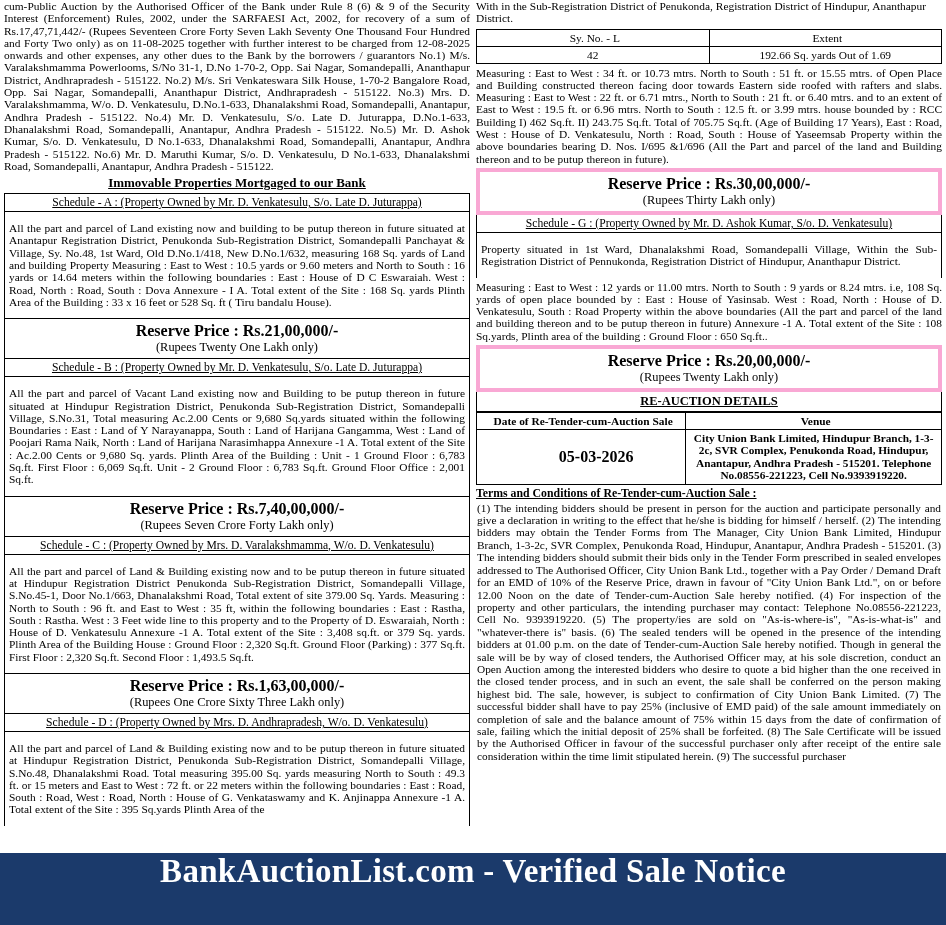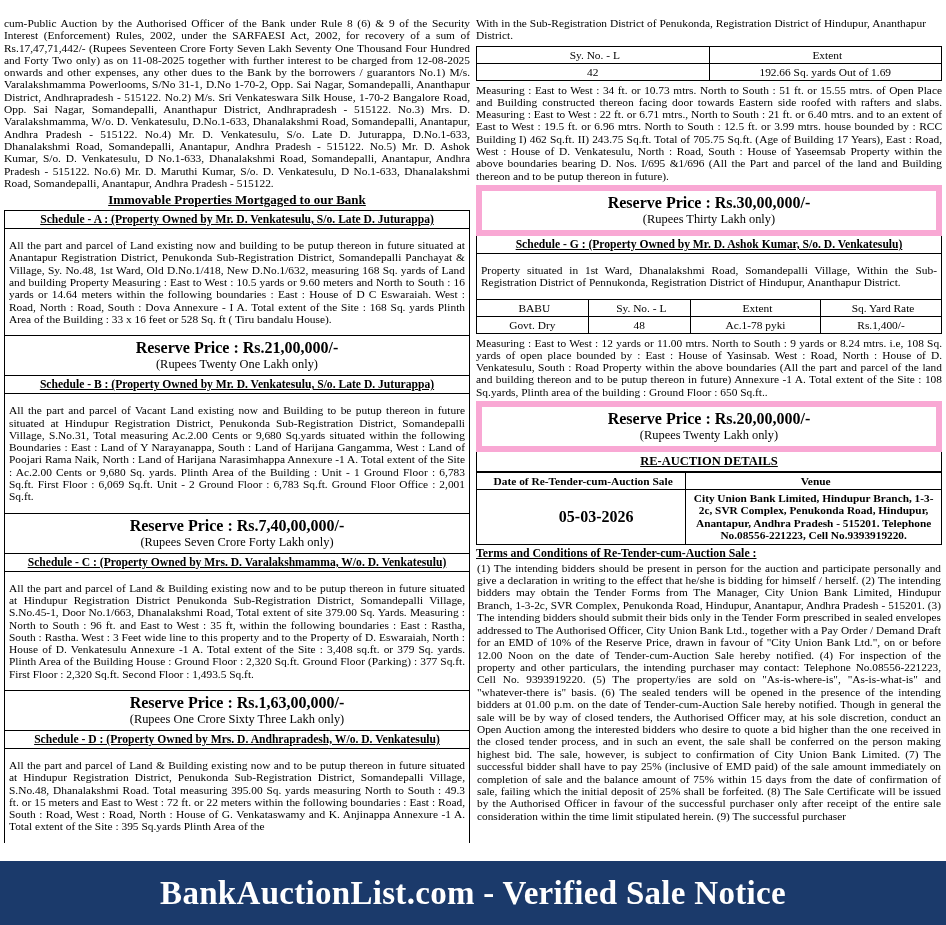--- a/index.html
+++ b/index.html
@@ -1,35 +1,35 @@
 <!DOCTYPE html>
 <html><head>
 <meta charset="utf-8">
 <style>
   html,body{margin:0;padding:0;background:#fff;}
   body{width:946px;height:925px;font-family:"Liberation Serif",serif;color:#000;position:relative;overflow:hidden;}
   .page{position:absolute;left:0;top:0;width:946px;height:925px;}
-  .col{position:absolute;top:17px;box-sizing:border-box;}
+  .col{position:absolute;top:0;box-sizing:border-box;}
   .left{left:4px;width:466px;}
   .right{left:476px;width:466px;}
   p,div{box-sizing:border-box;}
   .just{text-align:justify;font-size:11.4px;line-height:12.3px;}
   .ctr{text-align:center;}
   .b{font-weight:bold;}
   .u{text-decoration:underline;}
-  .box{border:6px solid #f9a8d4;}
-  .schedhdr{border:1px solid #000;border-bottom:none;padding:2px 4px;font-weight:bold;font-size:11.6px;text-align:center;}
+  .box{border:4px solid #f9a8d4;}
+  .schedhdr{border:1px solid #000;border-bottom:none;padding:2px 4px;font-weight:normal;font-size:11.6px;text-align:center;}
   .schedbody{border:1px solid #000;padding:10px 4px;font-size:11.4px;line-height:12.3px;text-align:justify;}
   .price{border:1px solid #000;border-top:none;padding:3px 4px;text-align:center;}
   .price .p1{font-weight:bold;font-size:16px;}
   .price .p2{font-size:12.4px;}
   table{border-collapse:collapse;width:100%;font-size:11.4px;}
   table td,table th{border:1px solid #000;padding:2px 4px;text-align:center;font-weight:normal;}
   .tblhdr td{font-weight:normal;padding-left:8px;}
-  .banner{position:absolute;left:0;bottom:0;width:946px;height:64px;background:#1b3a6b;color:#fff;display:flex;align-items:center;justify-content:center;font-family:"Liberation Serif",serif;font-weight:bold;font-size:33px;letter-spacing:.3px;}
+  .banner{position:absolute;left:0;bottom:0;width:946px;height:72px;background:#1b3a6b;color:#fff;display:flex;justify-content:center;font-family:"Liberation Serif",serif;font-weight:bold;font-size:33px;letter-spacing:.3px;}
   .reauc{border:1px solid #000;border-top:none;text-align:center;font-weight:bold;font-size:12.5px;padding:2px;text-decoration:underline;}
   .venuetbl td{vertical-align:middle;}
   .venuetbl .datecell{font-weight:bold;font-size:16px;padding-left:34px;}
   .terms{font-size:11.3px;line-height:12.4px;text-align:justify;border:0;padding:0 1px;}
   .termshdr{font-weight:bold;text-decoration:underline;font-size:11.8px;margin-top:1px;}
   .nb{border-top:none;}
 </style>
 </head>
 <body>
 
@@ -86,36 +86,20 @@
     <p class="just" style="margin:3px 0 3px 0;">Measuring : East to West : 34 ft. or 10.73 mtrs. North to South : 51 ft. or 15.55 mtrs. of Open Place and Building constructed thereon facing door towards Eastern side roofed with rafters and slabs. Measuring : East to West : 22 ft. or 6.71 mtrs., North to South : 21 ft. or 6.40 mtrs. and to an extent of East to West : 19.5 ft. or 6.96 mtrs. North to South : 12.5 ft. or 3.99 mtrs. house bounded by : RCC Building I) 462 Sq.ft. II) 243.75 Sq.ft. Total of 705.75 Sq.ft. (Age of Building 17 Years), East : Road, West : House of D. Venkatesulu, North : Road, South : House of Yaseemsab Property within the above boundaries bearing D. Nos. I/695 &amp;1/696 (All the Part and parcel of the land and Building thereon and to be putup thereon in future).</p>
 
     <div class="box" style="text-align:center;padding:3px 4px;">
       <div class="p1 b" style="font-size:16px;">Reserve Price : Rs.30,00,000/-</div>
       <div class="p2" style="font-size:12.4px;">(Rupees Thirty Lakh only)</div>
     </div>
 
     <div class="schedhdr u nb">Schedule - G : (Property Owned by Mr. D. Ashok Kumar, S/o. D. Venkatesulu)</div>
     <div class="schedbody" style="border-bottom:none;">Property situated in 1st Ward, Dhanalakshmi Road, Somandepalli Village, Within the Sub-Registration District of Pennukonda, Registration District of Hindupur, Ananthapur District.</div>
 
-    <table>
-      <tbody>
-          <tr class="tblhdr">
-        <td style="width:24%">BABU</td>
-        <td style="width:22%">Sy. No. - L</td>
-        <td style="width:28%">Extent</td>
-        <td>Sq. Yard Rate</td>
-      </tr>
-      <tr>
-        <td>Govt. Dry</td>
-        <td>48</td>
-        <td>Ac.1-78 pyki</td>
-        <td>Rs.1,400/-</td>
-      </tr>
-    </tbody>
-      </table>
 
     <p class="just" style="margin:3px 0 3px 0;">Measuring : East to West : 12 yards or 11.00 mtrs. North to South : 9 yards or 8.24 mtrs. i.e, 108 Sq. yards of open place bounded by : East : House of Yasinsab. West : Road, North : House of D. Venkatesulu, South : Road Property within the above boundaries (All the part and parcel of the land and building thereon and to be putup thereon in future) Annexure -1 A. Total extent of the Site : 108 Sq.yards, Plinth area of the building : Ground Floor : 650 Sq.ft..</p>
 
     <div class="box" style="text-align:center;padding:3px 4px;">
       <div class="p1 b" style="font-size:16px;">Reserve Price : Rs.20,00,000/-</div>
       <div class="p2" style="font-size:12.4px;">(Rupees Twenty Lakh only)</div>
     </div>
 
     <div class="reauc">RE-AUCTION DETAILS</div>
 

